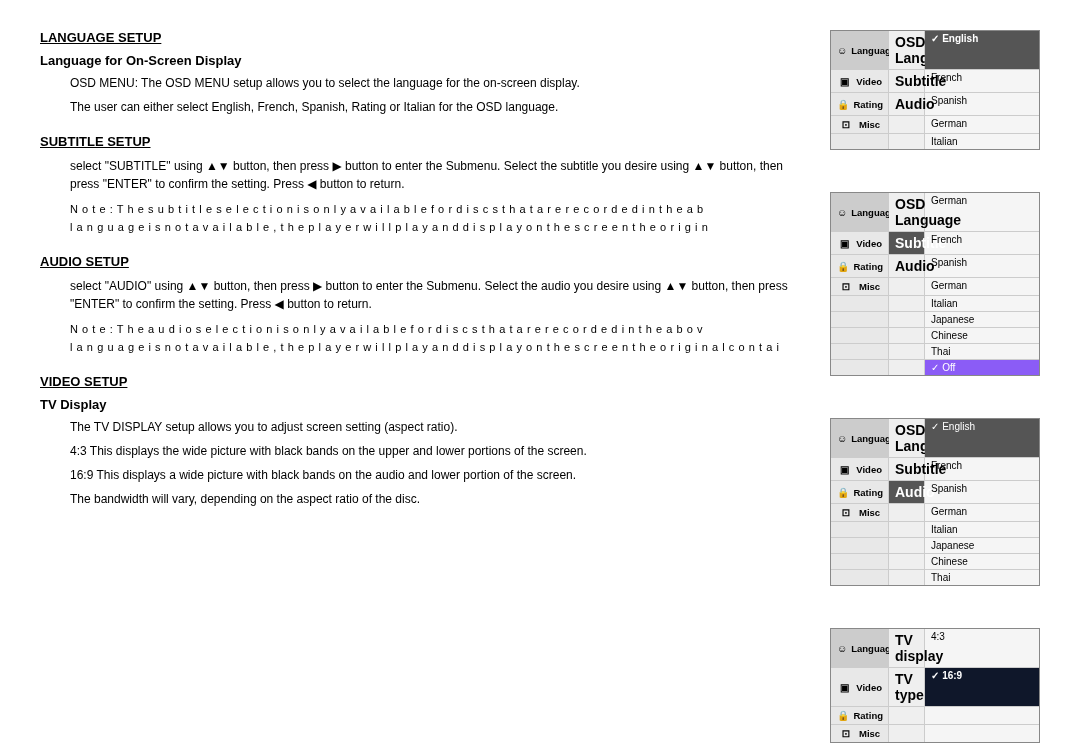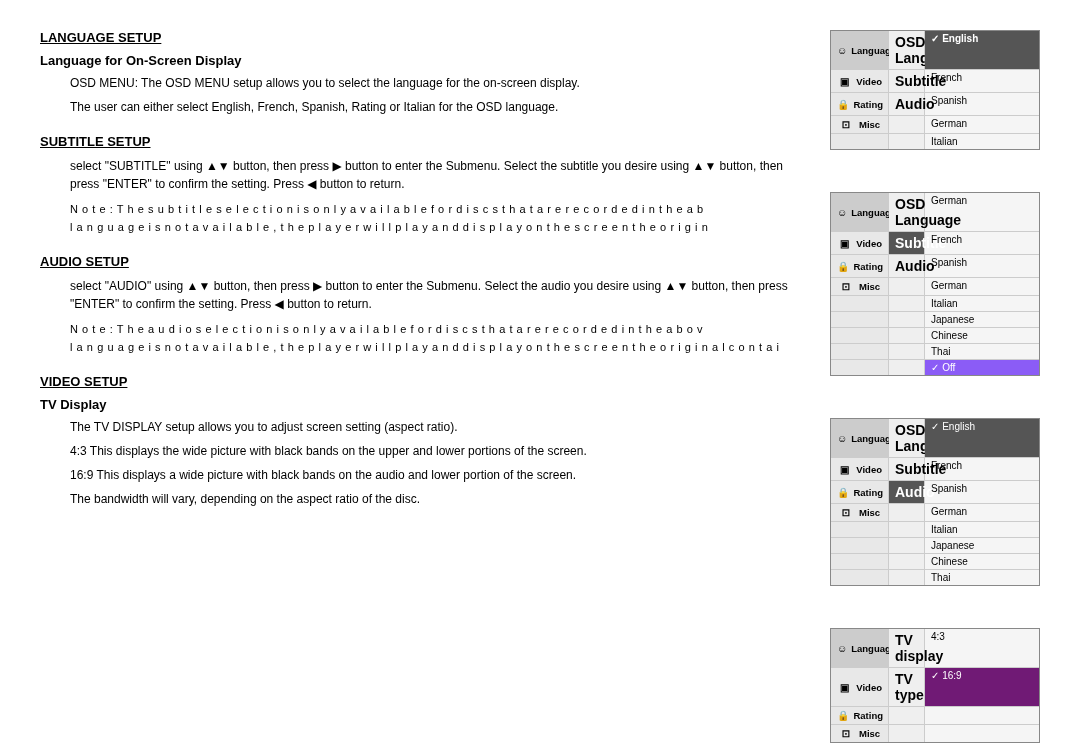--- a/index.html
+++ b/index.html
@@ -340,21 +340,21 @@
           </div>
           <div class="panel-cell col-submenu" style="font-weight:bold;">TV display</div>
           <div class="panel-cell col-options" style="padding:2px 6px;">4:3</div>
         </div>
         <div class="panel-row">
           <div class="panel-cell col-menu">
             <span class="icon-cell">▣</span>
             <span>Video</span>
           </div>
           <div class="panel-cell col-submenu">TV type</div>
-          <div class="panel-cell col-options" style="background:#701a75; color:#fff; padding:2px 6px;">✓ 16:9</div>
+          <div class="panel-cell col-options" style="background:#0f172a; color:#fff; padding:2px 6px;font-weight:bold;">✓ 16:9</div>
         </div>
         <div class="panel-row">
           <div class="panel-cell col-menu">
             <span class="icon-cell">🔒</span>
             <span>Rating</span>
           </div>
           <div class="panel-cell col-submenu"></div>
           <div class="panel-cell col-options" style="padding:2px 6px;"></div>
         </div>
         <div class="panel-row">

